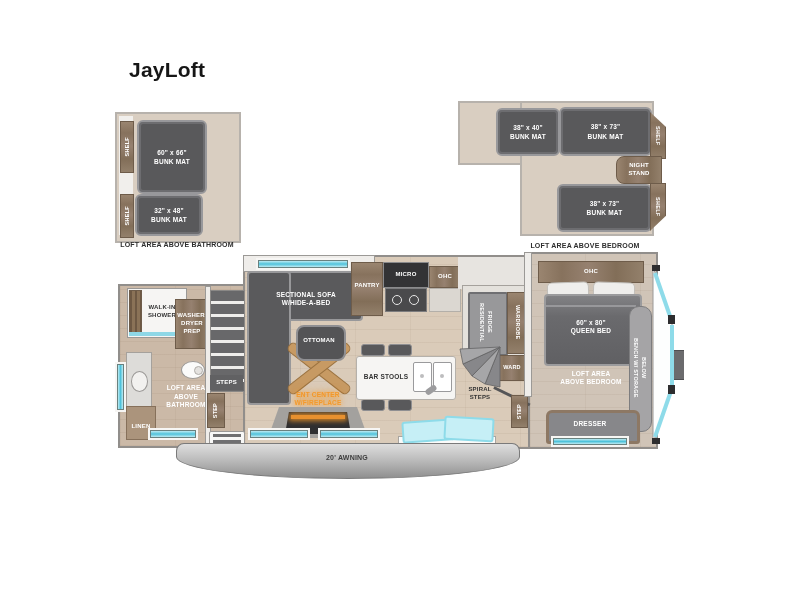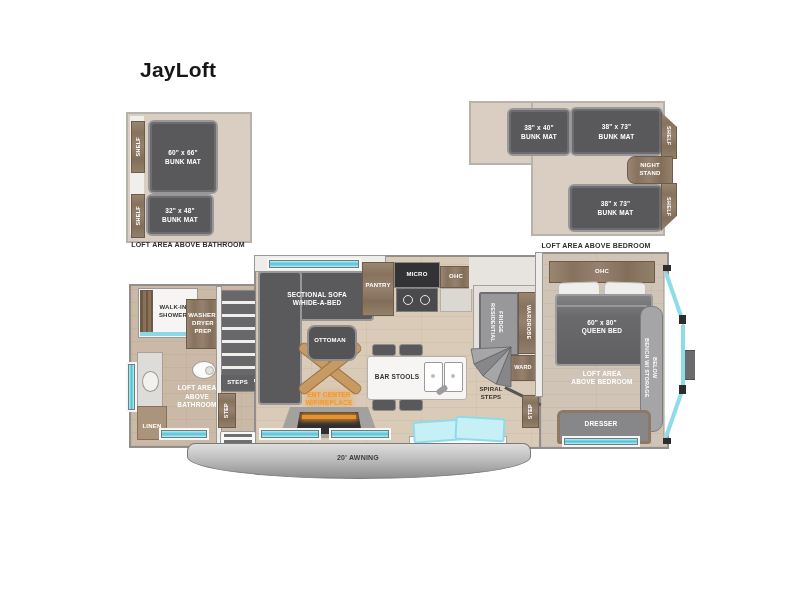--- a/index.html
+++ b/index.html
@@ -1,17 +1,17 @@
 <!DOCTYPE html>
 <html><head>
 <meta charset="utf-8">
 <style>
   html,body{margin:0;padding:0;background:#ffffff;}
   #canvas{position:relative;width:684px;height:600px;background:#ffffff;overflow:hidden;
-          font-family:"Liberation Sans", sans-serif;margin-left:11px;}
+          font-family:"Liberation Sans", sans-serif;}
   .abs{position:absolute;}
   .title{position:absolute;font-size:21px;font-weight:600;color:#161616;letter-spacing:.2px;}
   .cap{position:absolute;font-size:7px;font-weight:bold;color:#2e2e2e;text-align:center;letter-spacing:.2px;}
   .lbl{position:absolute;font-weight:bold;font-size:6.5px;line-height:1.3;color:#ffffff;
        text-align:center;white-space:pre-line;letter-spacing:.2px;
        display:flex;align-items:center;justify-content:center;}
   .dk{color:#333333;}
   .or{color:#f49a2c;text-shadow:0 0 4px rgba(250,170,60,.95),0 0 8px rgba(250,150,40,.6);}
   .mat{position:absolute;background:#59595b;border:2px solid #98989b;box-shadow:inset 0 0 0 2px #6d6d70;
        border-radius:6px;color:#fff;font-weight:bold;font-size:6.5px;line-height:1.4;text-align:center;

